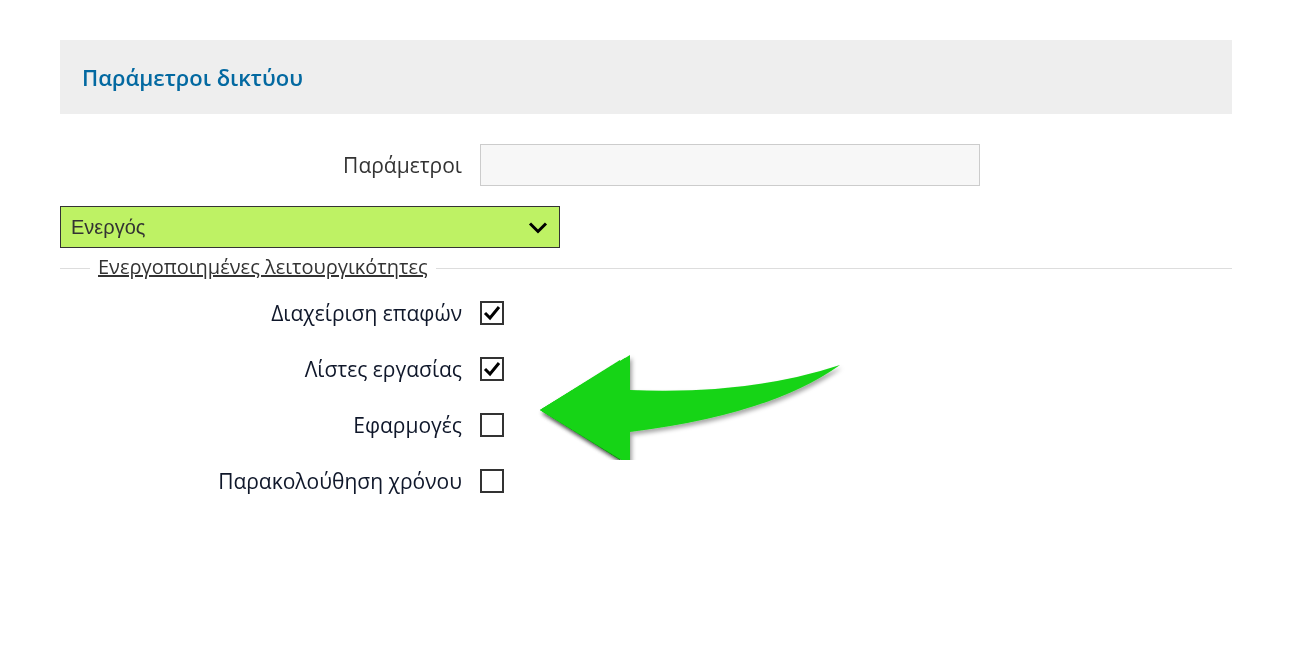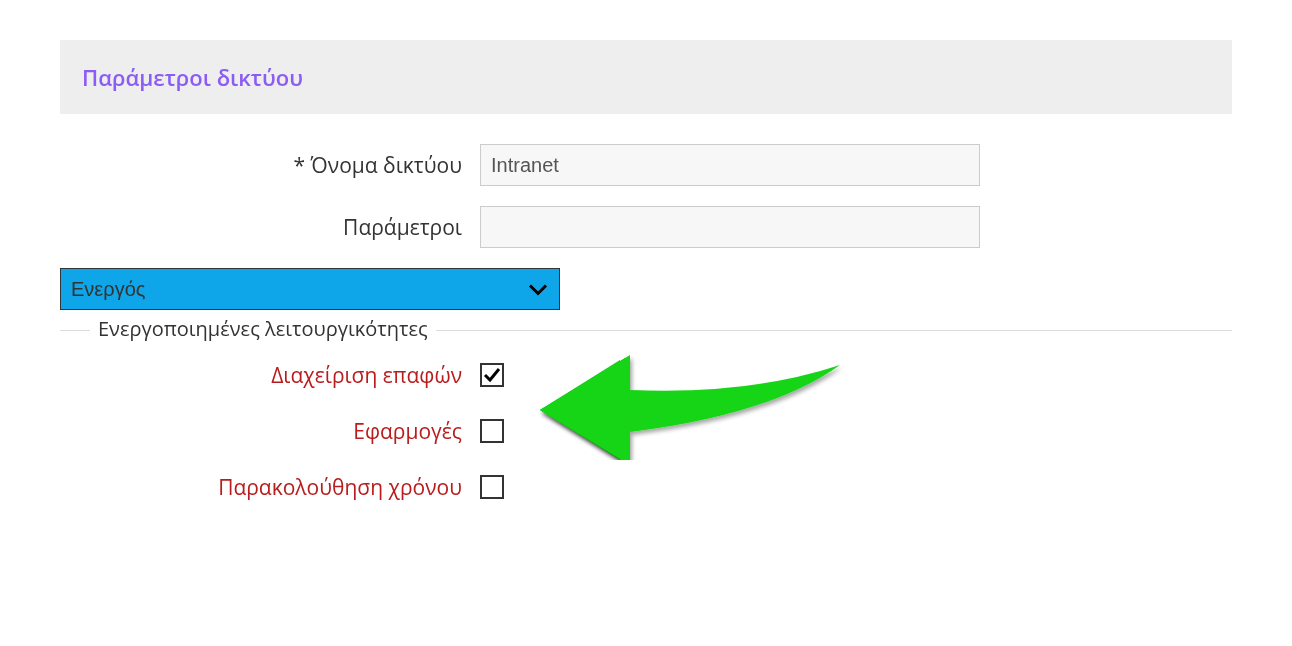--- a/index.html
+++ b/index.html
@@ -15,21 +15,21 @@
     width: 1292px;
     height: 646px;
     position: relative;
     padding: 40px 60px 0 60px;
   }
   .panel-header {
     background: #eeeeee;
     padding: 22px 22px;
     font-size: 22px;
     font-weight: 600;
-    color: #8b5cf6;
+    color: #0369a1;
     margin-bottom: 30px;
   }
   .form-row {
     display: flex;
     align-items: center;
     margin-bottom: 20px;
   }
   .form-label {
     width: 420px;
     text-align: right;
@@ -50,21 +50,21 @@
     color: #555;
   }
   .select-wrap {
     position: relative;
     width: 500px;
   }
   .select-input {
     width: 100%;
     height: 42px;
     border: 1px solid #333;
-    background: #0ea5e9;
+    background: #bef264;
     font-size: 20px;
     padding: 4px 48px 4px 10px;
     appearance: none;
     -webkit-appearance: none;
     -moz-appearance: none;
     color: #333;
   }
   .select-caret {
     position: absolute;
     right: 12px;
@@ -78,35 +78,36 @@
     position: relative;
   }
   .section-label {
     position: absolute;
     top: -16px;
     left: 30px;
     background: #fff;
     padding: 0 8px;
     font-size: 20px;
     color: #333;
+    text-decoration: underline;
   }
   .section-body {
     padding-top: 30px;
   }
   .check-row {
     display: flex;
     align-items: center;
     margin-bottom: 28px;
   }
   .check-label {
     width: 420px;
     text-align: right;
     padding-right: 18px;
     font-size: 21px;
-    color: #b91c1c;
+    color: #0f172a;
   }
   .checkbox {
     width: 24px;
     height: 24px;
     border: 2px solid #333;
     background: #fff;
     display: inline-flex;
     align-items: center;
     justify-content: center;
     cursor: pointer;
@@ -119,26 +120,20 @@
     pointer-events: none;
   }
 </style>
 </head>
 <body>
 
 <div class="page">
 
   <div class="panel-header">Παράμετροι δικτύου</div>
 
-  <div class="form-row">
-    <div class="form-label">* Όνομα δικτύου</div>
-    <div class="form-control">
-      <input type="text" class="text-input" value="Intranet" style="">
-    </div>
-  </div>
 
   <div class="form-row">
     <div class="form-label">Παράμετροι</div>
     <div class="form-control">
       <input type="text" class="text-input" value="" style="">
     </div>
   </div>
 
   <div class="form-row">
     <div class="select-wrap">
@@ -161,20 +156,28 @@
 
     <div class="check-row">
       <div class="check-label">Διαχείριση επαφών</div>
       <span class="checkbox">
         <svg class="checkmark" width="18" height="18" viewBox="0 0 18 18" style="visibility: visible;">
           <polyline points="2,9 7,14 16,3" fill="none" stroke="#000" stroke-width="3"></polyline>
         </svg>
       </span>
     </div>
 
+    <div class="check-row">
+      <div class="check-label">Λίστες εργασίας</div>
+      <span class="checkbox">
+        <svg class="checkmark" width="18" height="18" viewBox="0 0 18 18" style="visibility: visible;">
+          <polyline points="2,9 7,14 16,3" fill="none" stroke="#000" stroke-width="3"></polyline>
+        </svg>
+      </span>
+    </div>
 
     <div class="check-row">
       <div class="check-label">Εφαρμογές</div>
       <span class="checkbox">
         <svg class="checkmark" width="18" height="18" viewBox="0 0 18 18" style="visibility: hidden;">
           <polyline points="2,9 7,14 16,3" fill="none" stroke="#000" stroke-width="3"></polyline>
         </svg>
       </span>
     </div>
 

